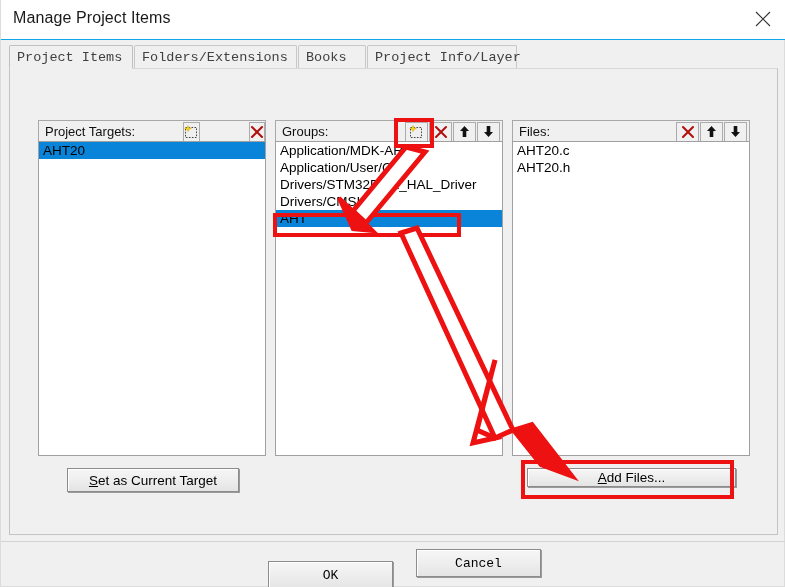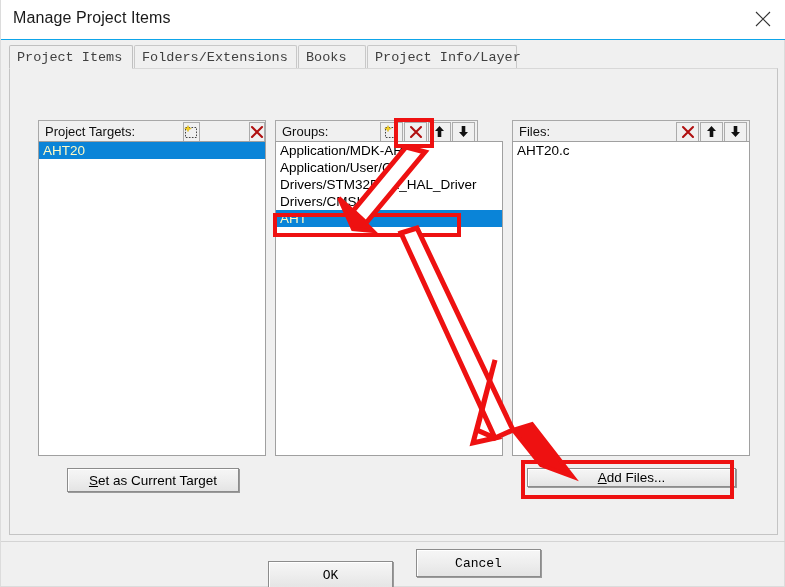--- a/index.html
+++ b/index.html
@@ -134,21 +134,21 @@
     height: 17px;
     line-height: 17px;
     padding-left: 4px;
     font-size: 13.5px;
     color: #000000;
     font-family: "Liberation Sans", sans-serif;
     white-space: nowrap;
   }
   .list-item.selected {
     background: #0a84d8;
-    color: #fef9c3;
+    color: #000000;
   }
 
   
   .pbtn {
     position: absolute;
     box-sizing: border-box;
     background: linear-gradient(to bottom, #f6f6f6 0%, #efefef 45%, #e4e4e4 100%);
     border: 1px solid #8c8c8c;
     box-shadow: inset 1px 1px 0 #ffffff, 1px 1px 0 #9a9a9a;
     display: flex; align-items: center; justify-content: center;
@@ -255,21 +255,21 @@
       </div>
       <div class="listbox" style="top:21px;width:228px;height:315px;">
         <div class="list-item selected">AHT20</div>
       </div>
       <div class="pbtn" style="left:29px;top:348px;width:172px;height:24px;">
         <span><span class="acc">S</span><span>et as Current Target</span></span>
       </div>
     </div>
 
     <div class="col" style="left:265px;width:228px;">
-      <div class="col-head" style="width:203px;">
+      <div class="col-head" style="width:228px;">
         <span class="label">Groups:</span>
         <div class="tbtn">
           <svg width="15" height="14" viewBox="0 0 15 14">
             <rect x="1.5" y="2.5" width="11" height="10" fill="none" stroke="#444" stroke-width="1" stroke-dasharray="1.6 1.4"></rect>
             <path d="M4 0.5 L5.1 2.8 L7.4 3.6 L5.1 4.4 L4 6.7 L2.9 4.4 L0.6 3.6 L2.9 2.8 Z" fill="#f5d020" stroke="#c9a400" stroke-width="0.4"></path>
           </svg>
         </div>
         <div class="tbtn">
           <svg width="14" height="14" viewBox="0 0 14 14">
             <path d="M2 2 L12 12 M12 2 L2 12" stroke="#b01010" stroke-width="2.1" fill="none" stroke-linecap="round"></path>
@@ -309,20 +309,21 @@
           </svg>
         </div>
         <div class="tbtn">
           <svg width="13" height="13" viewBox="0 0 13 13">
             <path d="M6.5 12 L11 7 L8.3 7 L8.3 1 L4.7 1 L4.7 7 L2 7 Z" fill="#111"></path>
           </svg>
         </div>
       </div>
       <div class="listbox" style="top:21px;width:238px;height:315px;">
         <div class="list-item">AHT20.c</div>
+        <div class="list-item">AHT20.h</div>
       </div>
       <div class="pbtn" style="left:15px;top:348px;width:209px;height:19px;">
         <span><span class="acc">A</span><span>dd Files...</span></span>
       </div>
     </div>
 
   </div>
 
   <div id="bottom-sep"></div>
 

